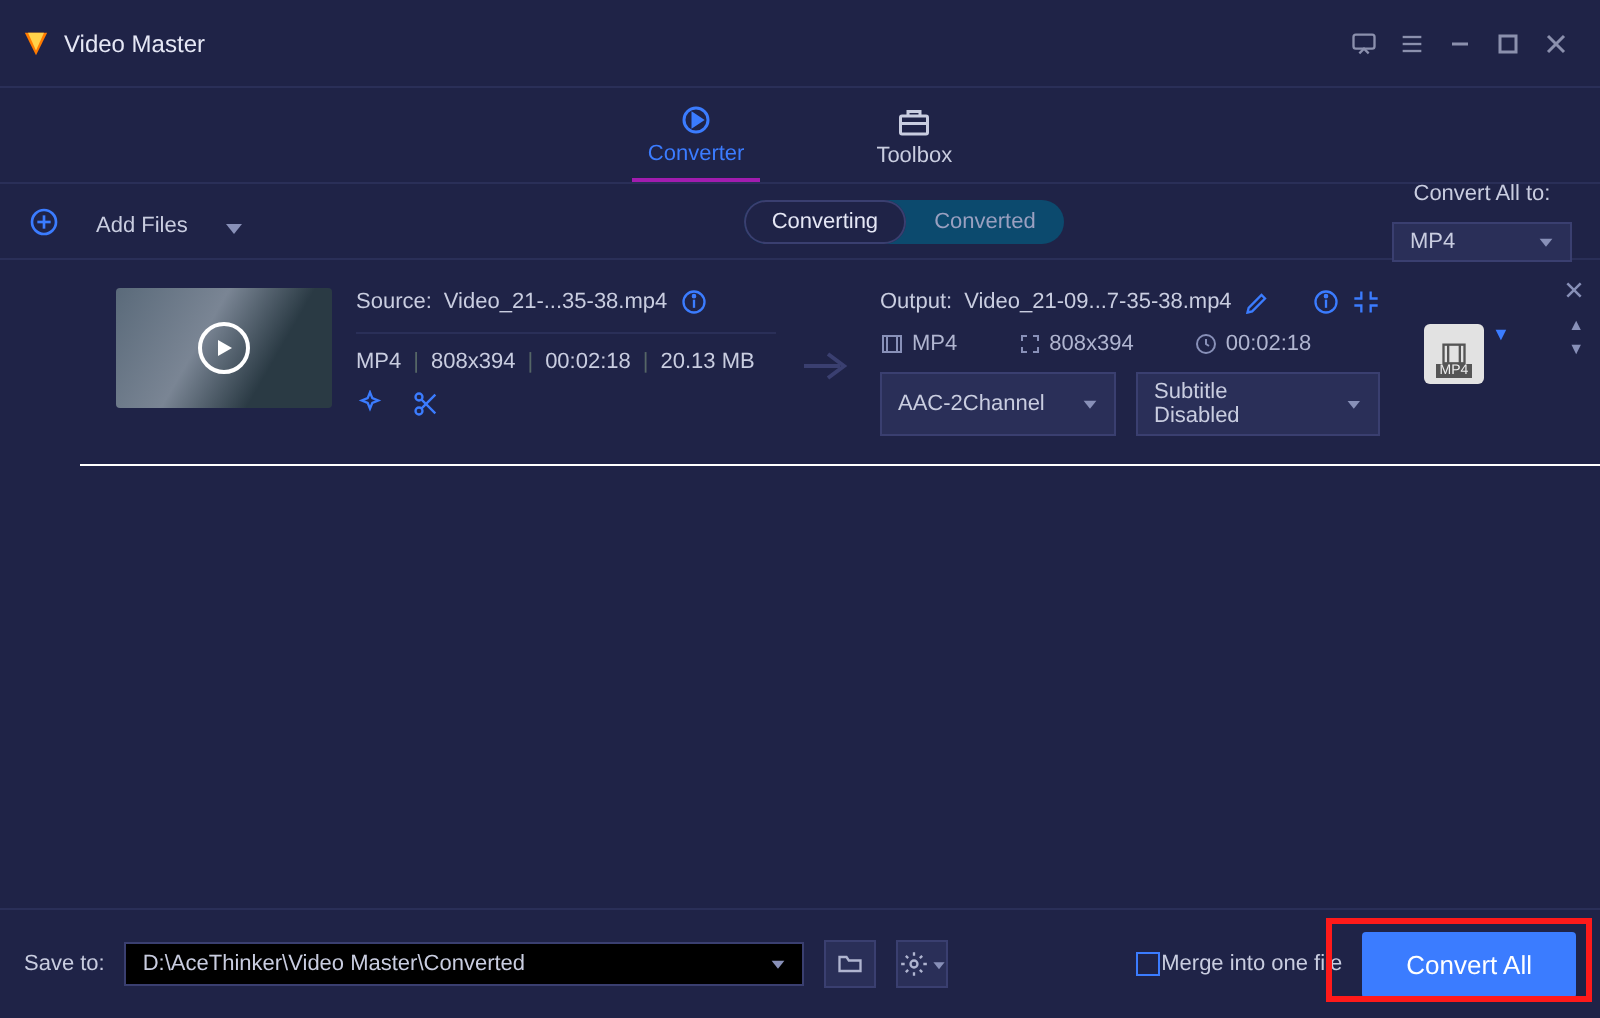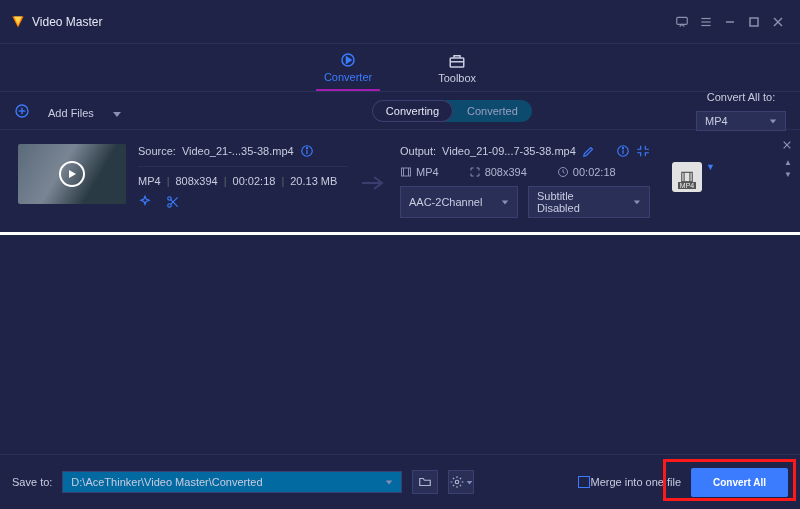--- a/index.html
+++ b/index.html
@@ -14,43 +14,43 @@
   .topnav .tab.active { color: #3b7cff; border-bottom: 2px solid #a21caf; align-items: center; }
   .subbar { height: 38px; display: flex; align-items: center; padding: 0 14px; border-bottom: 1px solid #2a2f58; }
   .addfiles { display: flex; align-items: flex-end; gap: 18px; cursor: pointer; }
   .pill-group { margin-left: 250px; display: flex; background: #0c4a6e; border-radius: 14px; overflow: hidden; }
   .pill { padding: 5px 14px; cursor: pointer; color: #9aa0c0; }
   .pill.active { background: #1f2347; color: #e5e7f5; border-radius: 14px; box-shadow: inset 0 0 0 1px #3a3f70; }
   .subbar .spacer { flex: 1; }
   .convertall-to { display: flex; align-items: center; gap: 8px; flex-direction: column; }
   .select { background: #2a2f58; border: 1px solid #3a3f70; padding: 3px 8px; display: flex; align-items: center; gap: 8px; min-width: 90px; cursor: pointer; }
   .list { position: relative; height: 316px; overflow: auto; }
-  .item { display: flex; gap: 12px; padding: 14px 24px 14px 18px; border-bottom: 3px solid #ffffff; position: relative; }
+  .item { display: flex; gap: 12px; padding: 14px 24px 14px 18px; border-bottom: 1px solid #ffffff; position: relative; margin-left: 40px; }
   .thumb { width: 108px; height: 60px; background: linear-gradient(120deg,#5a6a7a,#7a8594 40%,#2a3a44 70%); border-radius: 2px; position: relative; display: flex; align-items: center; justify-content: center; }
   .thumb .play { width: 26px; height: 26px; border: 2px solid #fff; border-radius: 50%; display: flex; align-items: center; justify-content: center; }
   .col { flex: 1; display: flex; flex-direction: column; gap: 8px; }
   .row { display: flex; align-items: center; gap: 6px; }
   .divider { color: #566; }
   .hr { height: 1px; background: #2a2f58; }
   .action-ic { width: 14px; height: 14px; color: #5aa4ff; cursor: pointer; }
   .arrow { width: 28px; align-self: flex-start; margin-top: 30px; color: #3a3f70; }
   .fmt-badge { width: 30px; height: 30px; background: #e2e2e2; display: flex; align-items: center; justify-content: center; border-radius: 3px; position: relative; }
   .fmt-badge span { font-size: 7px; background: #555; color: #eee; padding: 0 2px; position: absolute; bottom: 3px; }
   .chips { display: flex; gap: 30px; color: #b0b5d0; }
   .chip { display: flex; align-items: center; gap: 4px; }
   .selects-row { display: flex; gap: 10px; }
   .close-x { position: absolute; top: 10px; right: 8px; cursor: pointer; color: #8890b8; }
   .updown { position: absolute; top: 28px; right: 8px; display: flex; flex-direction: column; gap: 3px; color: #8890b8; cursor: pointer; font-size: 8px; }
   .out-right { display: flex; align-items: flex-start; gap: 4px; margin-left: 10px; margin-top: 18px; }
   .tri { color:#3b7cff; font-size:9px; cursor:pointer; }
   .bottombar { position: absolute; bottom: 0; left: 0; right: 0; height: 55px; border-top: 1px solid #2a2f58; display: flex; align-items: center; padding: 0 12px; gap: 10px; background:#1f2347; }
-  .saveto-sel { flex: 0 0 340px; background: #0369a1; border: 1px solid #3a3f70; padding: 4px 8px; display: flex; align-items: center; }
+  .saveto-sel { flex: 0 0 340px; background: #000000; border: 1px solid #3a3f70; padding: 4px 8px; display: flex; align-items: center; }
   .sm-btn { width: 26px; height: 24px; background: #2a2f58; border: 1px solid #3a3f70; display: flex; align-items: center; justify-content: center; cursor: pointer; }
   .chk { width: 12px; height: 12px; border: 1px solid #3b7cff; display: inline-block; }
-  .convert-btn { background: #3b7cff; color: #fff; padding: 9px 22px; font-size: 10px; cursor: pointer; border-radius: 2px; font-weight: bold; }
+  .convert-btn { background: #3b7cff; color: #fff; padding: 9px 22px; font-size: 13px; cursor: pointer; border-radius: 2px; }
   .highlight-box { position: absolute; right: 4px; bottom: 8px; width: 133px; height: 42px; border: 3px solid #ff1a1a; pointer-events: none; }
   svg { display: block; }
 </style>
 </head>
 <body>
 
 <div class="titlebar">
   <svg class="logo" viewBox="0 0 20 20">
       <polygon points="3,3 10,17 17,3" fill="#ff7a00"></polygon>
       <polygon points="5,3 10,14 15,3" fill="#ffd24a"></polygon>

